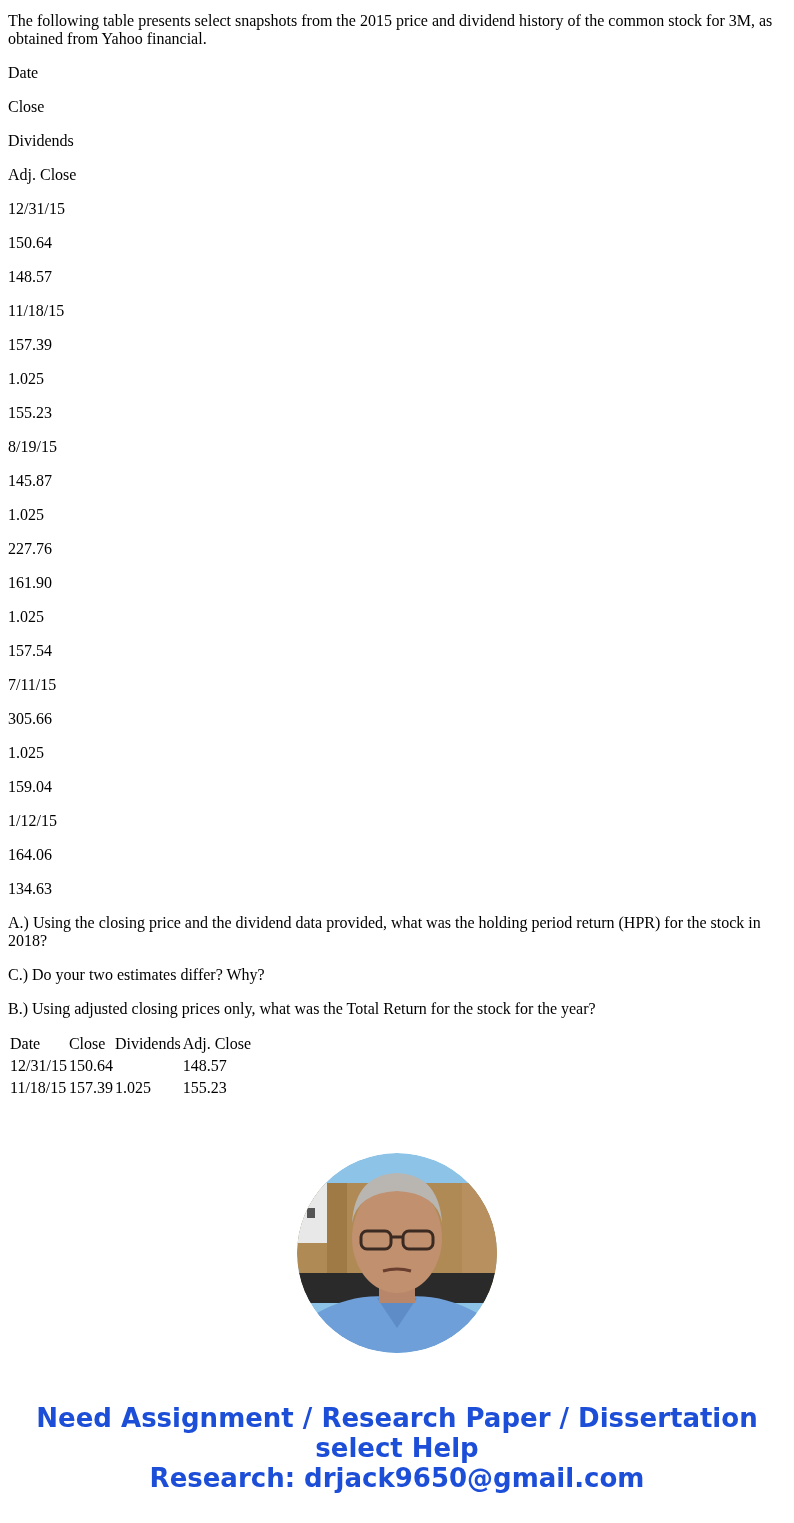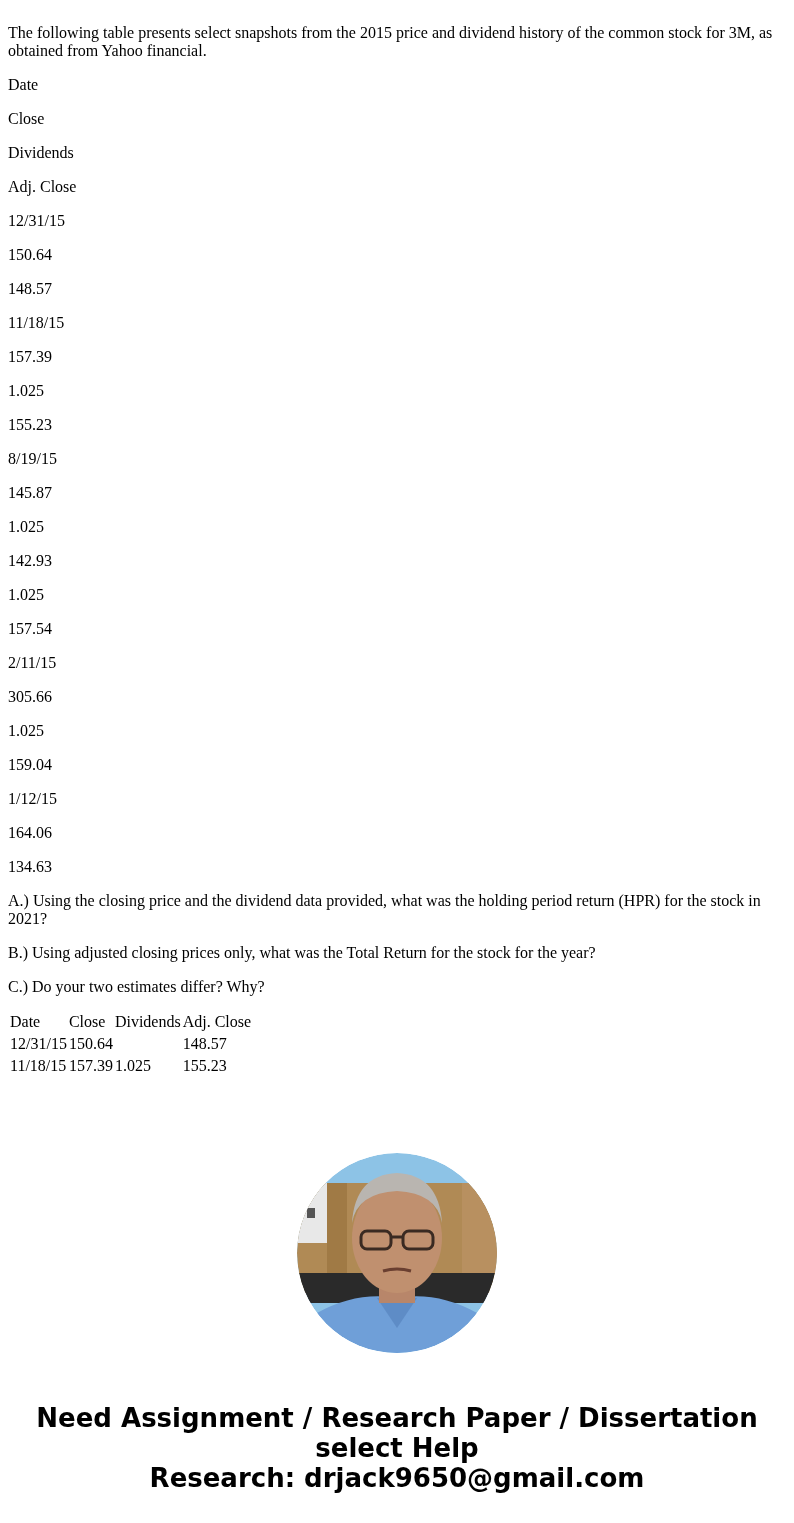--- a/index.html
+++ b/index.html
@@ -5,21 +5,21 @@
     html, body { margin: 0; padding: 0; background: #ffffff; }
     body {
       width: 794px;
       min-height: 1523px;
       font-family: "Liberation Serif", serif;
       font-size: 16px;
       color: #000000;
       position: relative;
     }
     .content { padding: 8px 8px 0 8px; }
-    p { margin: 16px 0 16px 0; line-height: 18px; }
+    p { margin: 4px 0 16px 0; line-height: 18px; }
     .intro { margin-bottom: 16px; }
     .cell-p { margin: 0 0 16px 0; }
     table.small-table {
       border-collapse: separate;
       border-spacing: 2px;
       margin-top: -2px;
       margin-left: 0px;
       font-size: 16px;
       font-family: "Liberation Serif", serif;
     }
@@ -36,21 +36,21 @@
     .promo {
       position: absolute;
       left: 0;
       top: 1403px;
       width: 794px;
       text-align: center;
       font-family: "DejaVu Sans", sans-serif;
       font-weight: bold;
       font-size: 26px;
       line-height: 30px;
-      color: #000000;
+      color: #1d4ed8;
     }
   </style>
 </head>
 <body>
 
 <div class="content">
   <p class="intro">The following table presents select snapshots from the 2015 price and dividend history of the common stock for 3M, as obtained from Yahoo financial.</p>
 
   <div>
     <p class="cell-p">Date</p>
@@ -60,35 +60,36 @@
     <p class="cell-p">12/31/15</p>
     <p class="cell-p">150.64</p>
     <p class="cell-p">148.57</p>
     <p class="cell-p">11/18/15</p>
     <p class="cell-p">157.39</p>
     <p class="cell-p">1.025</p>
     <p class="cell-p">155.23</p>
     <p class="cell-p">8/19/15</p>
     <p class="cell-p">145.87</p>
     <p class="cell-p">1.025</p>
-    <p class="cell-p">142.93</p>
+    <p class="cell-p">227.76</p>
+    <p class="cell-p">161.90</p>
     <p class="cell-p">1.025</p>
     <p class="cell-p">157.54</p>
-    <p class="cell-p">2/11/15</p>
+    <p class="cell-p">7/11/15</p>
     <p class="cell-p">305.66</p>
     <p class="cell-p">1.025</p>
     <p class="cell-p">159.04</p>
     <p class="cell-p">1/12/15</p>
     <p class="cell-p">164.06</p>
     <p class="cell-p">134.63</p>
   </div>
 
-  <p>A.) Using the closing price and the dividend data provided, what was the holding period return (HPR) for the stock in 2021?</p>
+  <p>A.) Using the closing price and the dividend data provided, what was the holding period return (HPR) for the stock in 2018?</p>
+  <p>C.) Do your two estimates differ? Why?</p>
   <p>B.) Using adjusted closing prices only, what was the Total Return for the stock for the year?</p>
-  <p>C.) Do your two estimates differ? Why?</p>
 
   <table class="small-table">
     <tbody>
         <tr>
       <td>Date</td>
       <td>Close</td>
       <td>Dividends</td>
       <td>Adj. Close</td>
     </tr>
     <tr>

